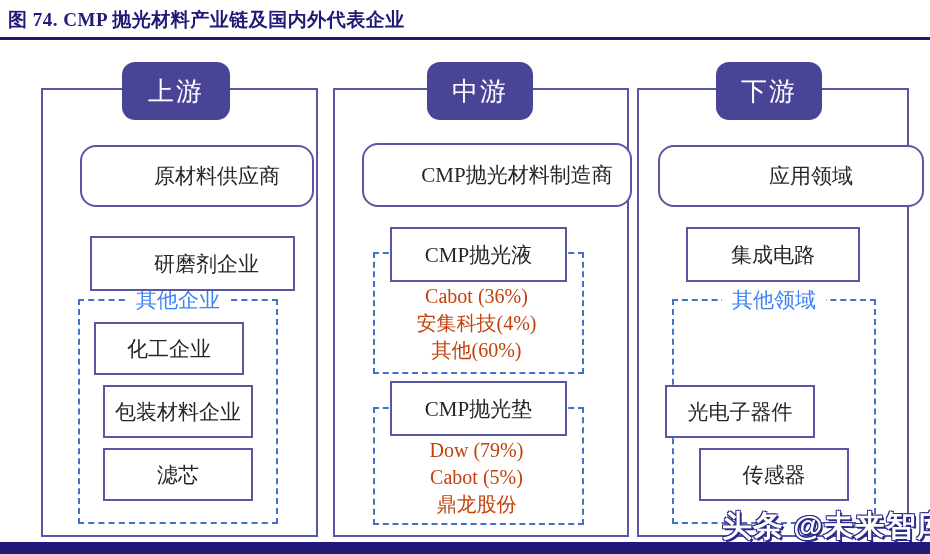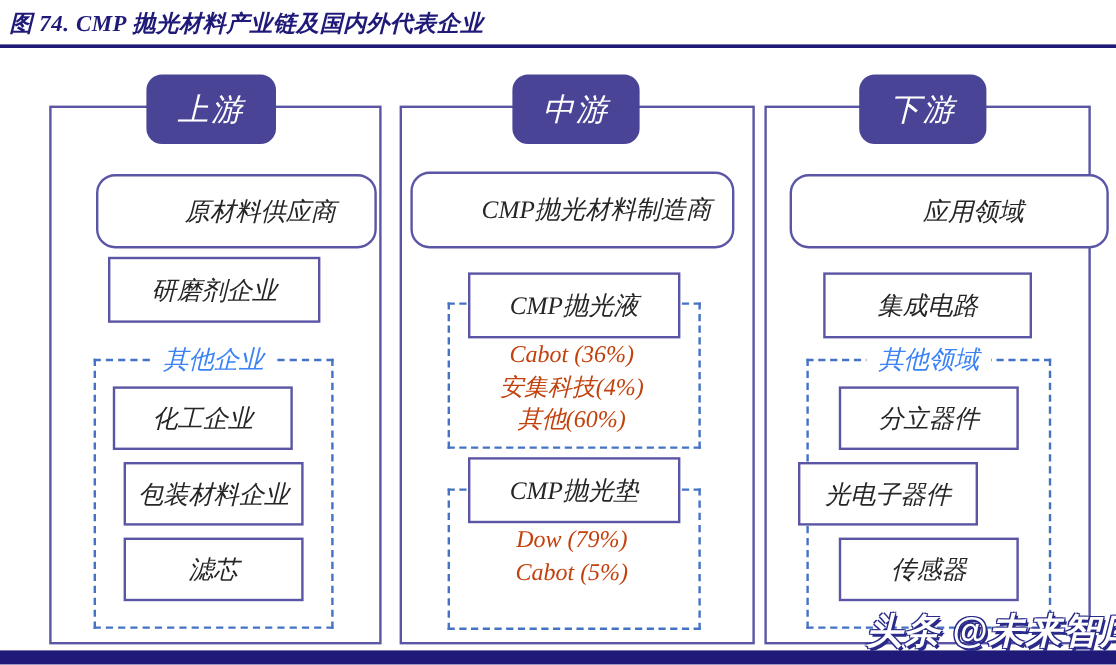--- a/index.html
+++ b/index.html
@@ -1,18 +1,18 @@
 <!DOCTYPE html>
 <html><head>
 <meta charset="utf-8">
 <style>
   html,body { margin:0; padding:0; background:#ffffff; }
   .page {
     position:relative; width:930px; height:554px; background:#ffffff;
-    font-family:"Liberation Serif","DejaVu Serif",serif; overflow:hidden;font-style:italic;
+    font-family:"Liberation Serif","DejaVu Serif",serif; overflow:hidden;
   }
   .fig-title {
     position:absolute; left:8px; top:7px; font-size:19px; font-weight:bold;
     color:#1f1a78; letter-spacing:0.5px; white-space:nowrap;
   }
   .title-rule { position:absolute; left:0; top:37px; width:930px; height:3px; background:#1f1a78; }
   .bottom-bar { position:absolute; left:0; top:542px; width:930px; height:12px; background:#1f1a78; }
 
   .outer-box { position:absolute; border:2px solid #5b55a5; background:transparent; }
 
@@ -54,56 +54,56 @@
 <body>
 
 <div class="page">
 
   <div class="fig-title">图 74. CMP 抛光材料产业链及国内外代表企业</div>
   <div class="title-rule"></div>
 
   <div class="outer-box" style="left:41px; top:88px; width:273px; height:445px;"></div>
   <div class="col-header" style="left:122px; top:62px; width:108px; height:58px;">上游</div>
   <div class="lead-box" style="left:80px; top:145px; width:190px; height:58px;">原材料供应商</div>
-  <div class="solid-box" style="left:90px; top:214px; width:173px; height:51px;">研磨剂企业</div>
+  <div class="solid-box" style="left:90px; top:236px; width:173px; height:51px;padding-left:28px;">研磨剂企业</div>
 
   <div class="dashed-box" style="left:78px; top:299px; width:196px; height:221px;">
     <div class="dash-label">其他企业</div>
   </div>
   <div class="solid-box" style="left:94px; top:322px; width:146px; height:49px;">化工企业</div>
   <div class="solid-box" style="left:103px; top:385px; width:146px; height:49px;">包装材料企业</div>
   <div class="solid-box" style="left:103px; top:448px; width:146px; height:49px;">滤芯</div>
 
   <div class="outer-box" style="left:333px; top:88px; width:292px; height:445px;"></div>
   <div class="col-header" style="left:427px; top:62px; width:106px; height:58px;">中游</div>
-  <div class="lead-box" style="left:342px; top:143px; width:226px; height:60px;">CMP抛光材料制造商</div>
+  <div class="lead-box" style="left:362px; top:143px; width:226px; height:60px;">CMP抛光材料制造商</div>
 
   <div class="dashed-box" style="left:373px; top:252px; width:207px; height:118px;"></div>
   <div class="solid-box" style="left:390px; top:227px; width:173px; height:51px;">CMP抛光液</div>
   <div class="share-lines" style="left:373px; top:283px; width:207px;">
     <div>Cabot  (36%)</div>
     <div>安集科技(4%)</div>
     <div>其他(60%)</div>
   </div>
 
   <div class="dashed-box" style="left:373px; top:407px; width:207px; height:114px;"></div>
   <div class="solid-box" style="left:390px; top:381px; width:173px; height:51px;">CMP抛光垫</div>
   <div class="share-lines" style="left:373px; top:437px; width:207px;">
     <div>Dow (79%)</div>
     <div>Cabot (5%)</div>
+    <div>鼎龙股份</div>
   </div>
 
   <div class="outer-box" style="left:637px; top:88px; width:268px; height:445px;"></div>
   <div class="col-header" style="left:716px; top:62px; width:106px; height:58px;">下游</div>
   <div class="lead-box" style="left:658px; top:145px; width:222px; height:58px;">应用领域</div>
   <div class="solid-box" style="left:686px; top:227px; width:170px; height:51px;">集成电路</div>
 
   <div class="dashed-box" style="left:672px; top:299px; width:200px; height:221px;">
     <div class="dash-label">其他领域</div>
   </div>
-  <div class="solid-box" style="left:699px; top:322px; width:146px; height:49px;">分立器件</div>
   <div class="solid-box" style="left:665px; top:385px; width:146px; height:49px;">光电子器件</div>
   <div class="solid-box" style="left:699px; top:448px; width:146px; height:49px;">传感器</div>
 
   <div class="watermark">头条 @未来智库</div>
   <div class="bottom-bar"></div>
 
 </div>
 
 </body></html>

